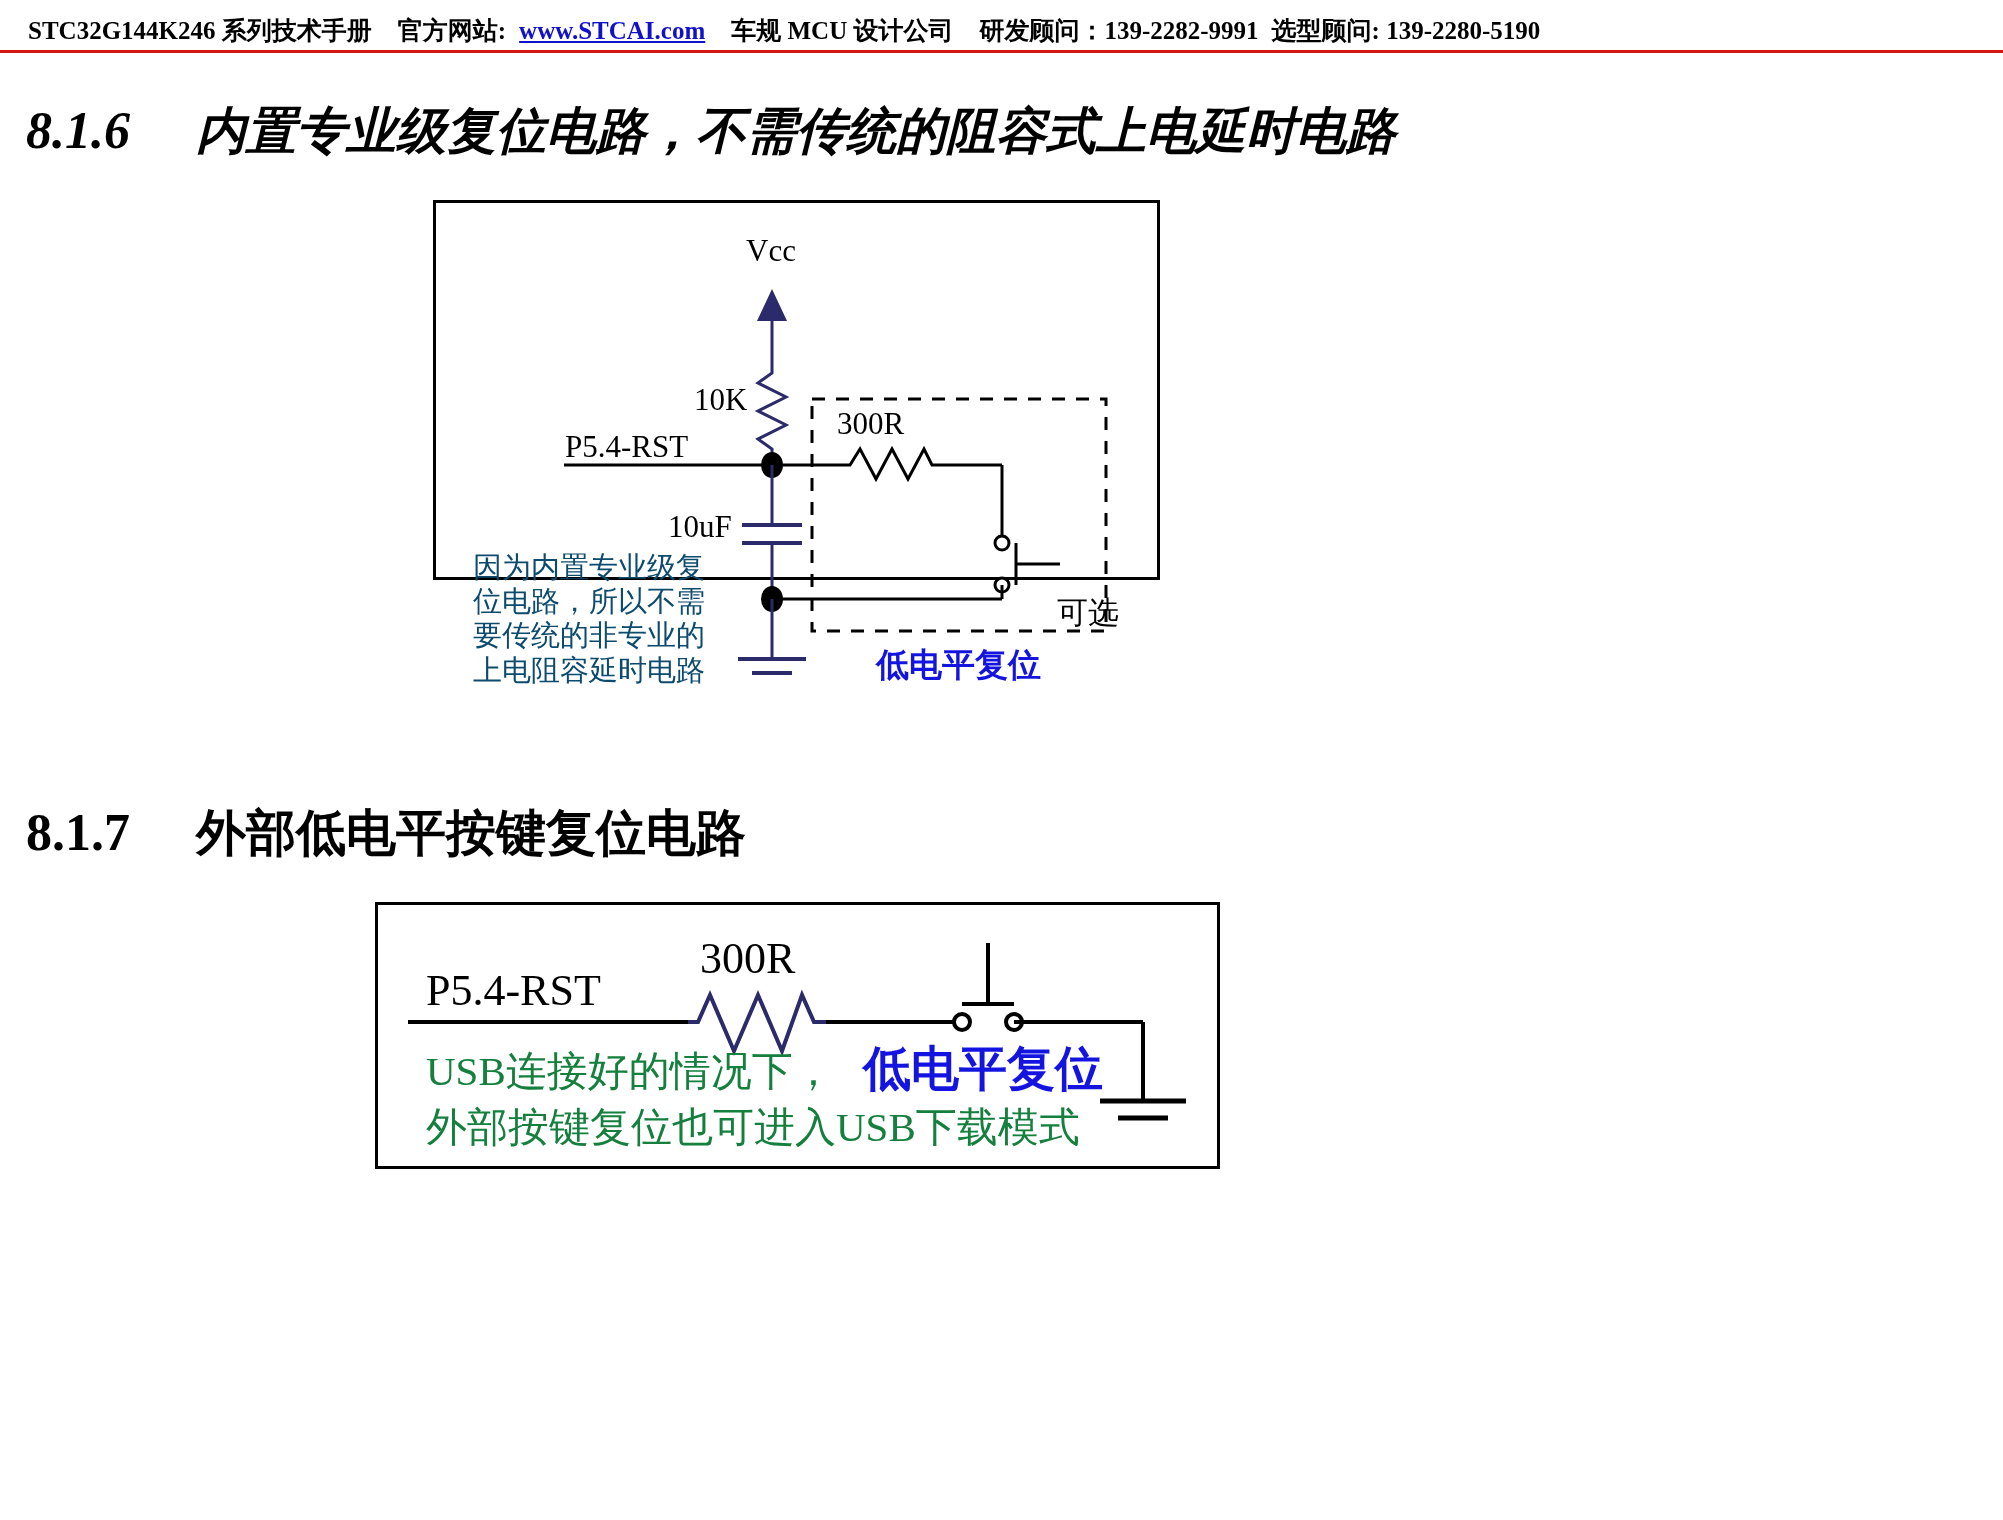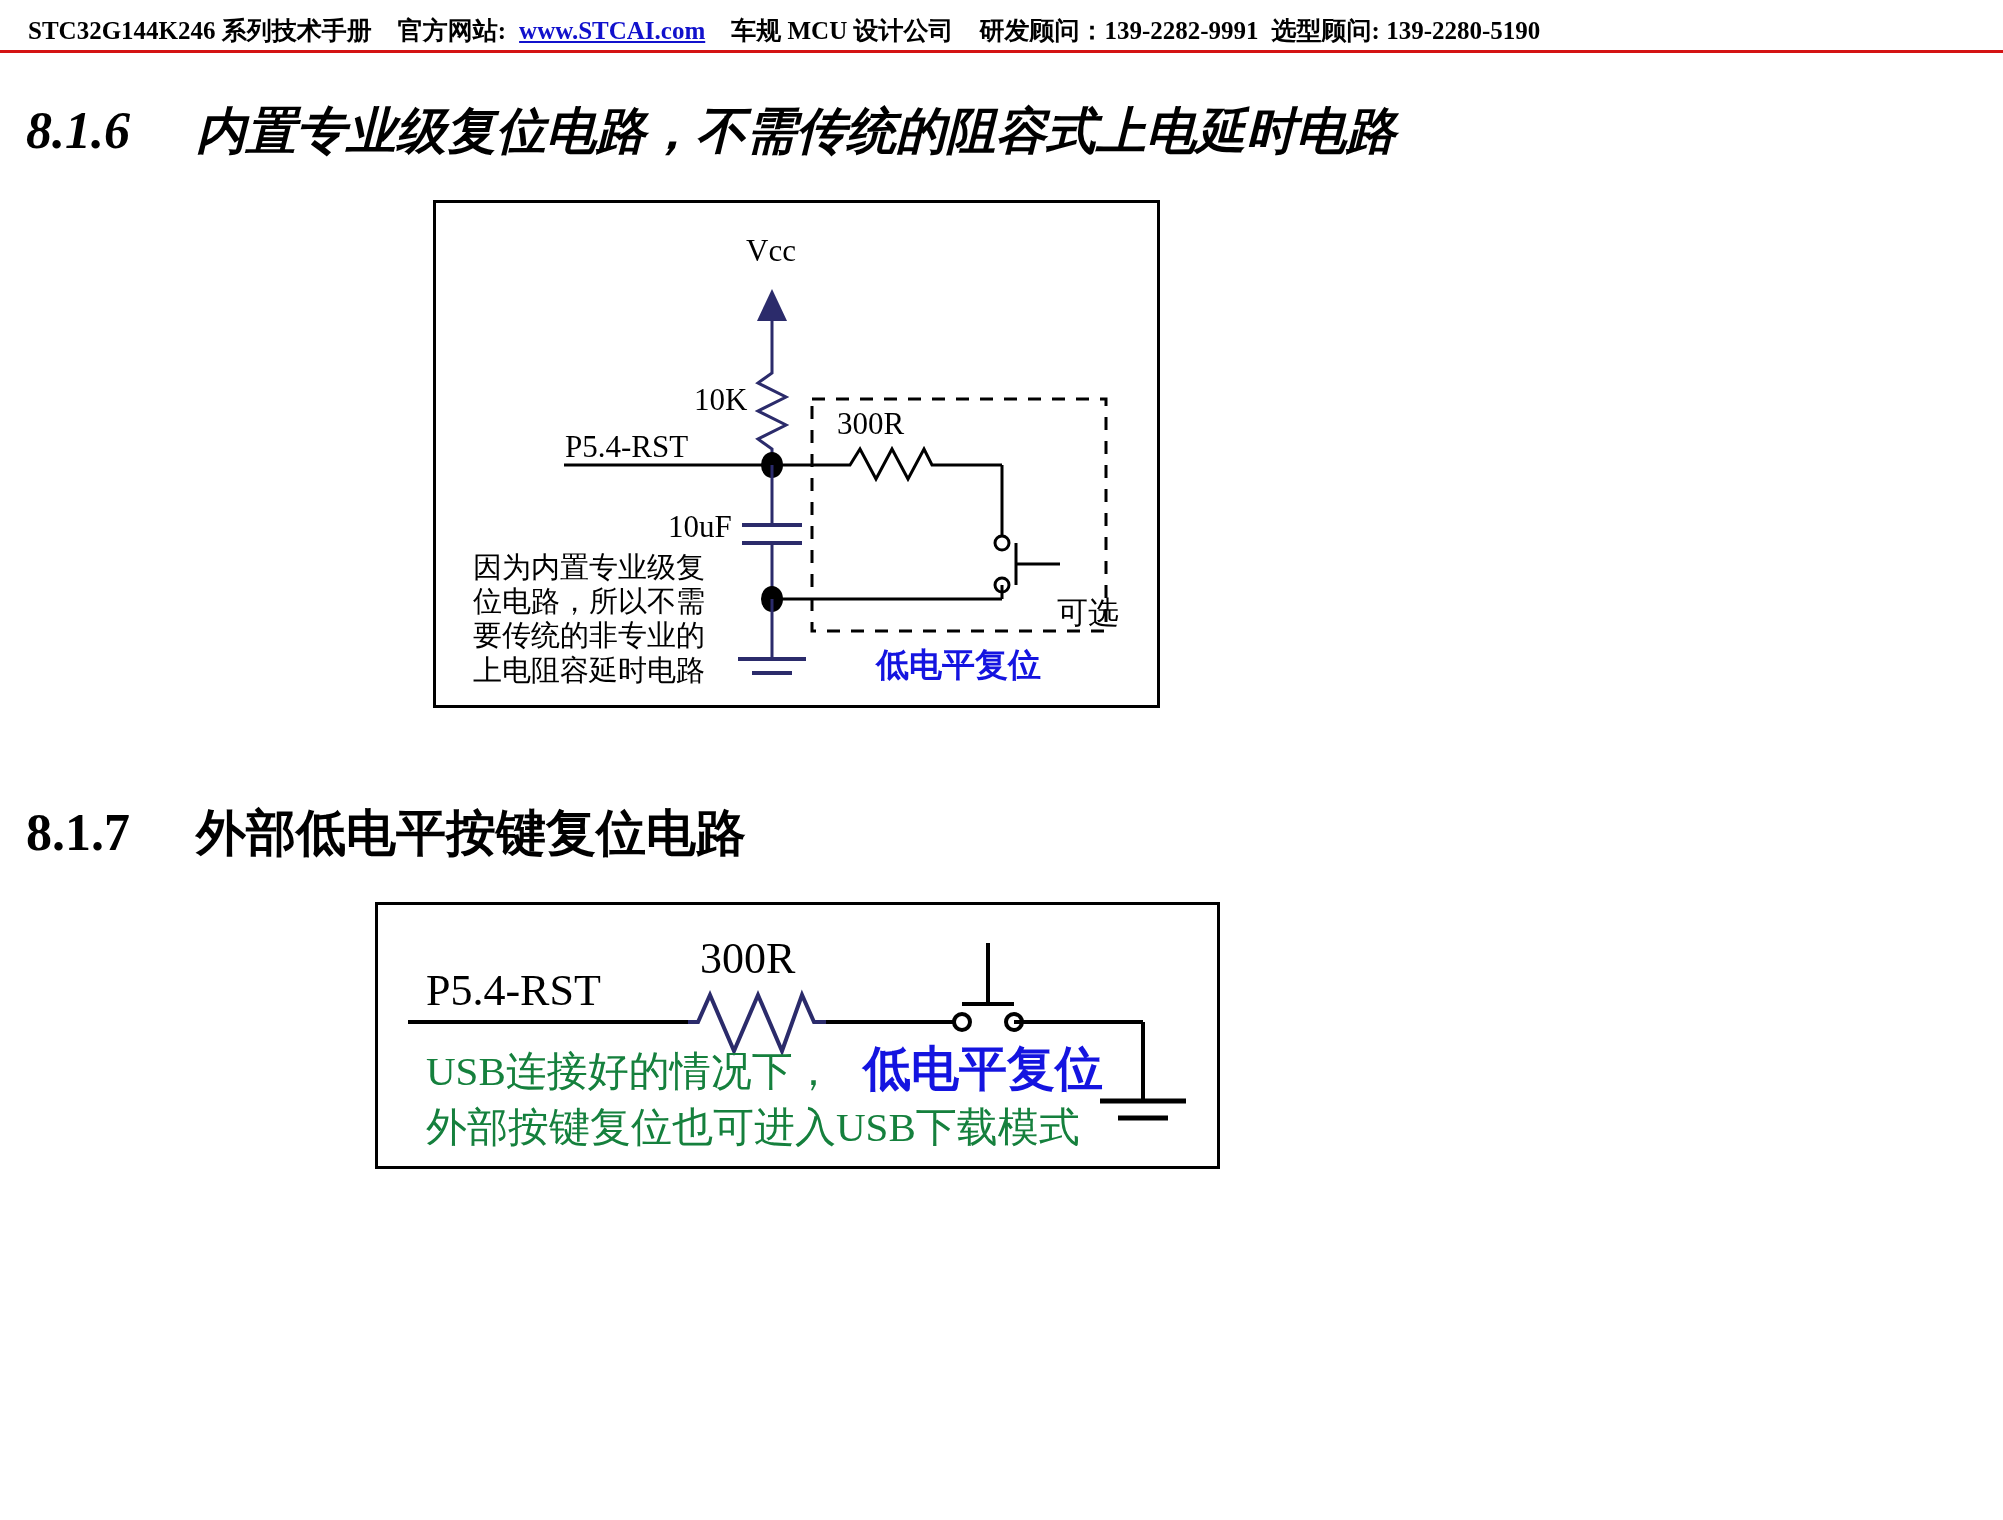--- a/index.html
+++ b/index.html
@@ -23,33 +23,33 @@
       font-family:"Liberation Serif","DejaVu Serif",serif;color:#000;}
   .sh-num{font-size:52px;letter-spacing:0px;}
   .sh-title{font-size:50px;}
   .sh-gap{display:inline-block;width:66px;}
 
   #heading-816{left:26px;top:98px;font-style:italic;}
   #heading-817{left:26px;top:800px;}
 
   
   .diagram-box{position:absolute;border:3px solid #000;background:#fff;box-sizing:border-box;}
-  #diagram-1{left:433px;top:200px;width:727px;height:508px;}
+  #diagram-1{left:433px;top:200px;width:727px;height:380px;}
   #diagram-2{left:375px;top:902px;width:845px;height:267px;}
 
   .dwrap{position:absolute;left:0;top:0;width:100%;height:100%;}
   .dwrap svg{position:absolute;left:0;top:0;}
 
   
   .lbl{position:absolute;white-space:nowrap;
        font-family:"Liberation Serif","DejaVu Serif",serif;color:#000;}
   .lbl-serif{font-size:31px;}
   .lbl-blue{color:#1414e0;font-weight:bold;}
   .note-cn{position:absolute;white-space:nowrap;line-height:1.18;
-       font-family:"Liberation Serif","DejaVu Serif",serif;font-size:29px;color:#000000;}
+       font-family:"Liberation Serif","DejaVu Serif",serif;font-size:29px;color:#0c4a6e;}
 
   
   .lbl-big{font-size:44px;}
   .lbl-blue-big{color:#1414e0;font-weight:bold;font-size:48px;}
   .note-cn2{position:absolute;white-space:nowrap;
        font-family:"Liberation Serif","DejaVu Serif",serif;font-size:41px;color:#15803d;}
 </style>
 </head>
 <body>
 

